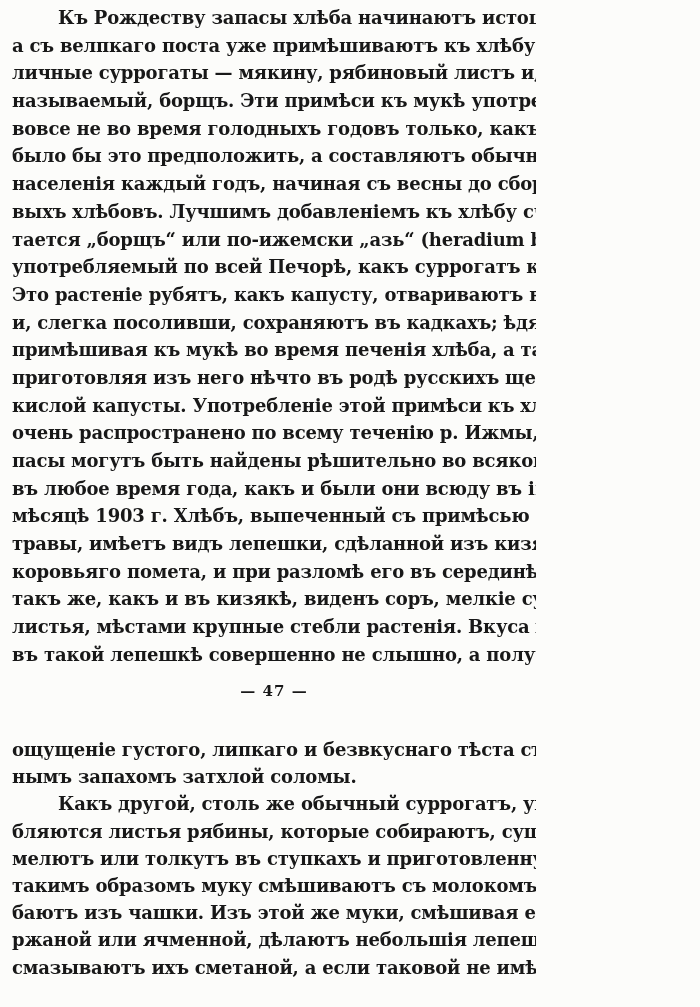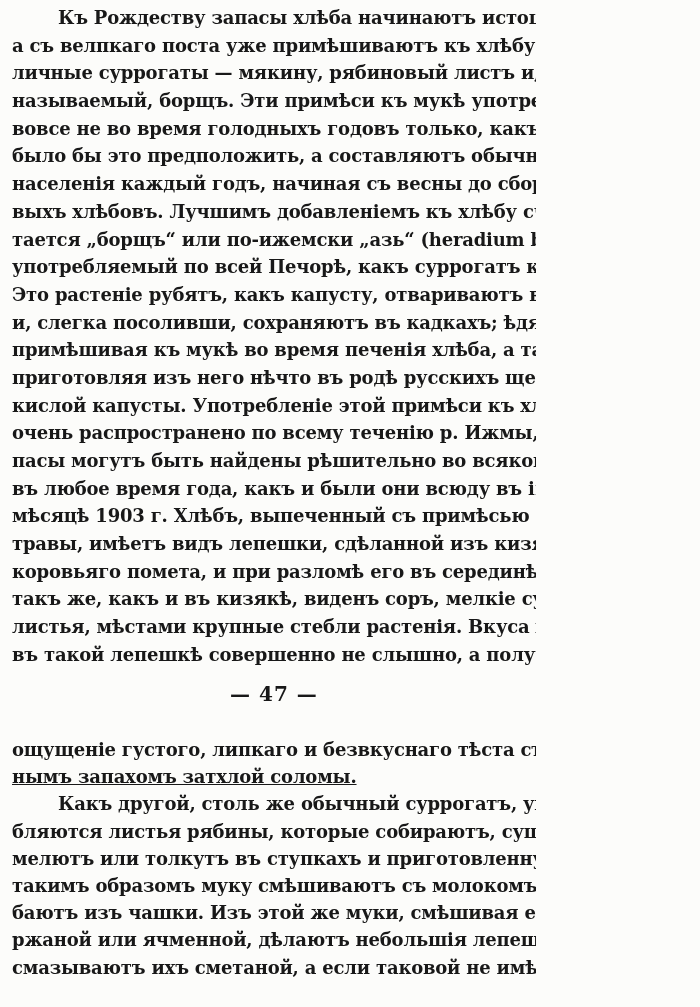--- a/index.html
+++ b/index.html
@@ -15,25 +15,25 @@
   .block { position:absolute; left:12px; width:524px; overflow:hidden; }
   #block-top    { top:4px; }
   #block-bottom { top:736px; }
   .line {
     font-size:18px; letter-spacing:-0.2px;
     line-height:27.7px; height:27.7px;
     white-space:nowrap;
     text-align:justify; text-align-last:justify;
   }
   #block-bottom .line { line-height:27.2px; height:27.2px; }
-  .line.noj { text-align:right; text-align-last:left;text-decoration:underline; }
+  .line.noj { text-align:right; text-align-last:left; }
   .line.ind { padding-left:46px; }
   .page-number {
     position:absolute; left:12px; width:524px; top:682px;
-    text-align:center; font-size:20px; letter-spacing:1px;
+    text-align:center; font-size:15px; letter-spacing:1px;
   }
 </style>
 </head>
 <body>
 
 <div class="page">
   <div class="block" id="block-top">
       <div class="line ind">Къ Рождеству запасы хлѣба начинаютъ истощаться,</div>
       <div class="line">а съ велпкаго поста уже примѣшиваютъ къ хлѣбу раз-</div>
       <div class="line">личные суррогаты — мякину, рябиновый листъ и, такъ</div>

